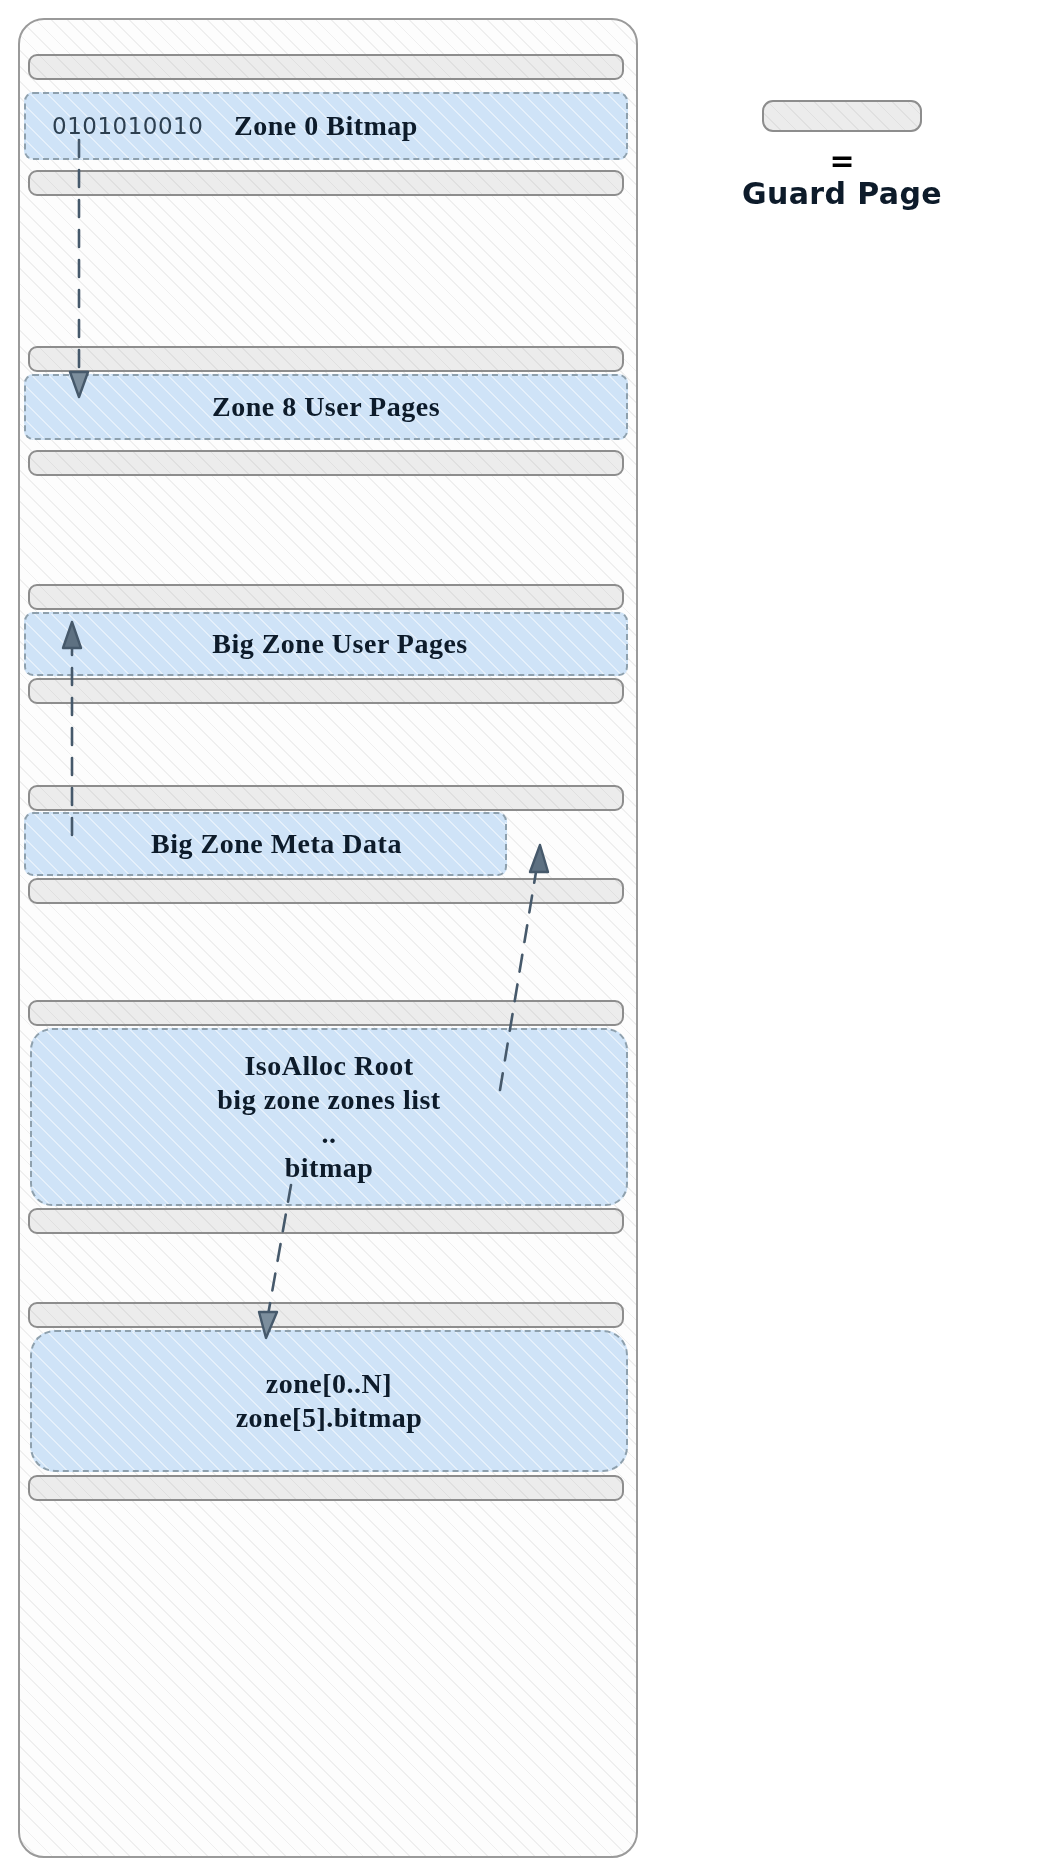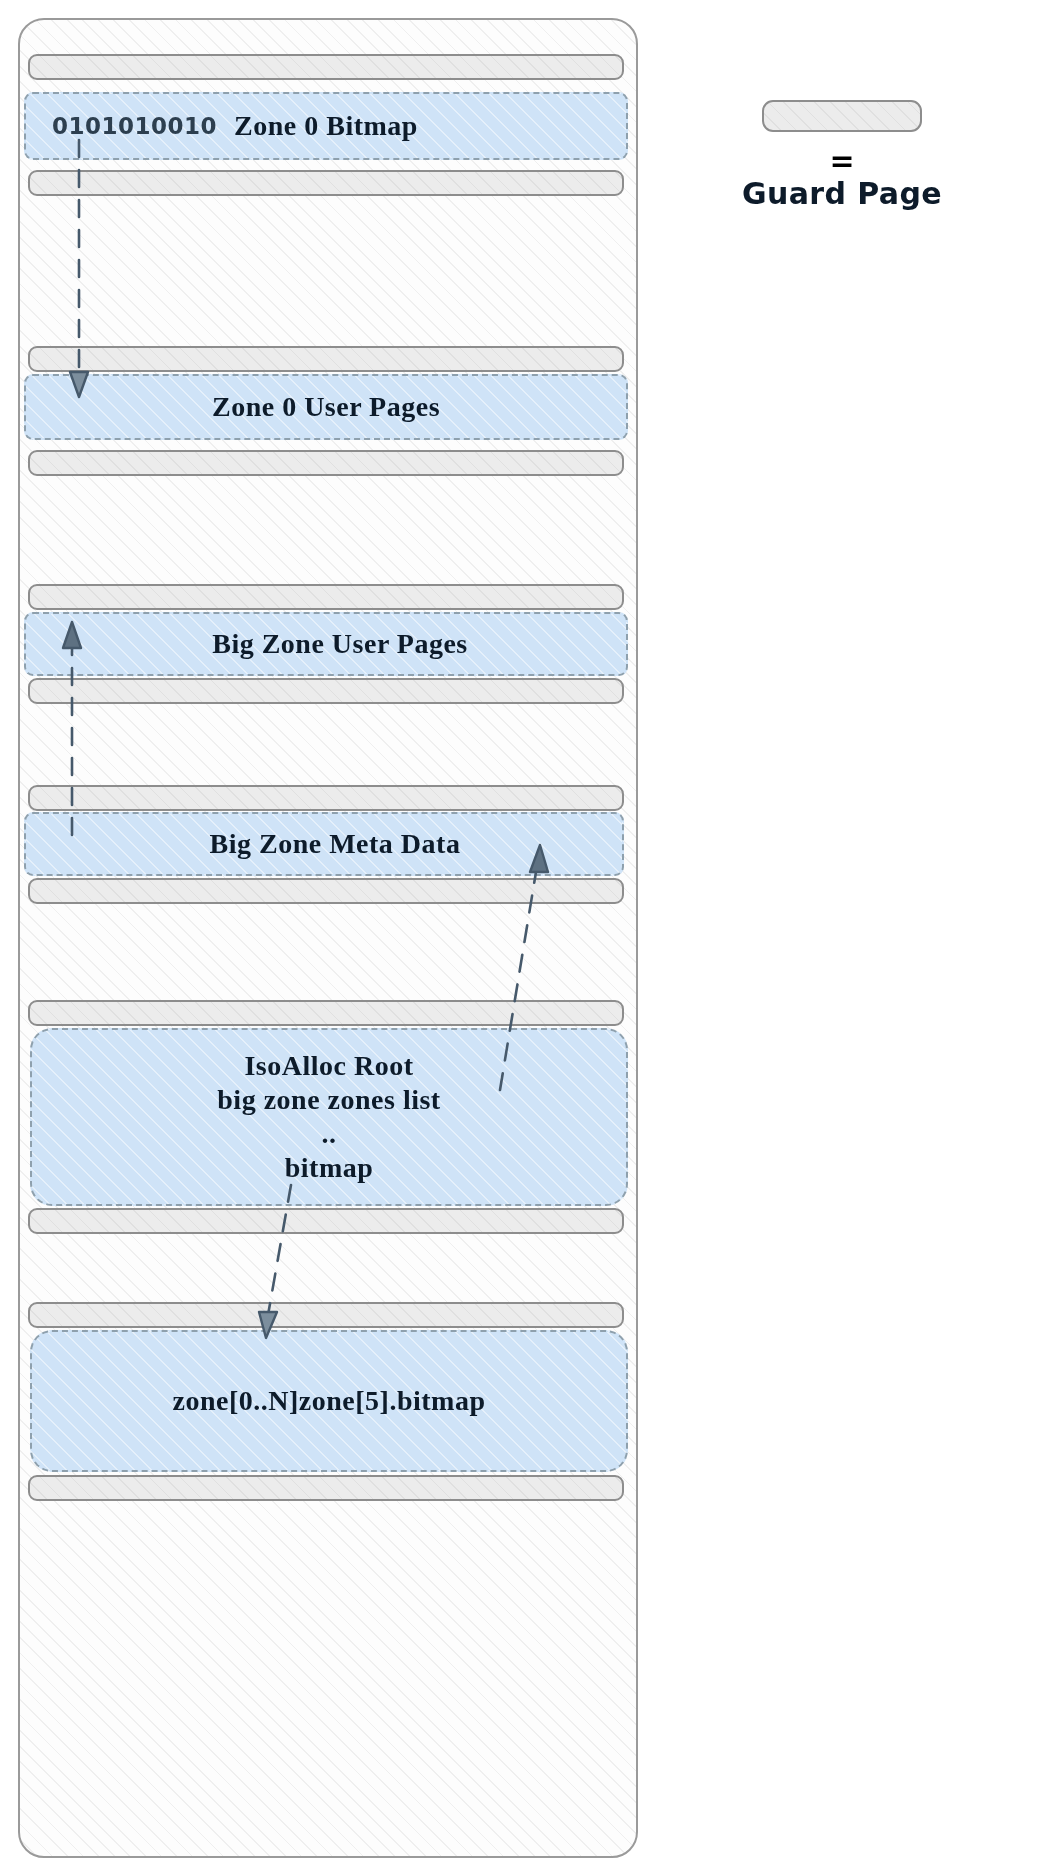--- a/index.html
+++ b/index.html
@@ -89,21 +89,21 @@
     white-space: pre-line;
   }
 
   .bitmap-bits {
     position: absolute;
     left: 26px;
     top: 50%;
     transform: translateY(-50%);
     font-family: "DejaVu Sans", sans-serif;
     font-size: 23px;
-    font-weight: 700;
+    font-weight: 400;
     color: #2d3f4f;
     letter-spacing: 0.5px;
   }
 
   
   #legend {
     position: absolute;
     left: 652px;
     top: 100px;
     width: 380px;
@@ -164,55 +164,55 @@
     <div class="region datablk" id="blk-zone0-bitmap" style="left:4px; top:72px; width:604px; height:68px;">
       <span class="bitmap-bits">0101010010</span>
       <span class="blk-label">Zone 0 Bitmap</span>
     </div>
 
     <div class="region guard" style="left:8px; top:150px; width:596px; height:26px;"></div>
 
     <div class="region guard" style="left:8px; top:326px; width:596px; height:26px;"></div>
 
     <div class="region datablk" id="blk-zone0-user" style="left:4px; top:354px; width:604px; height:66px;">
-      <span class="blk-label">Zone 0 User Pages</span>
+      <span class="blk-label">Zone 8 User Pages</span>
     </div>
 
     <div class="region guard" style="left:8px; top:430px; width:596px; height:26px;"></div>
 
     <div class="region guard" style="left:8px; top:564px; width:596px; height:26px;"></div>
 
     <div class="region datablk" id="blk-bigzone-user" style="left:4px; top:592px; width:604px; height:64px;padding-left:28px;">
       <span class="blk-label">Big Zone User Pages</span>
     </div>
 
     <div class="region guard" style="left:8px; top:658px; width:596px; height:26px;"></div>
 
     <div class="region guard" style="left:8px; top:765px; width:596px; height:26px;"></div>
 
-    <div class="region datablk" id="blk-bigzone-meta" style="left:4px; top:792px; width:600px; height:64px;padding-left:22px;">
+    <div class="region datablk" id="blk-bigzone-meta" style="left:4px; top:792px; width:483px; height:64px;padding-left:22px;">
       <span class="blk-label">Big Zone Meta Data</span>
     </div>
 
     <div class="region guard" style="left:8px; top:858px; width:596px; height:26px;"></div>
 
     <div class="region guard" style="left:8px; top:980px; width:596px; height:26px;"></div>
 
     <div class="region datablk round" id="blk-isoalloc-root" style="left:10px; top:1008px; width:598px; height:178px; flex-direction:column;">
       <span class="blk-label">IsoAlloc Root</span>
       <span class="blk-label">big zone zones list</span>
       <span class="blk-label">..</span>
       <span class="blk-label">bitmap</span>
     </div>
 
     <div class="region guard" style="left:8px; top:1188px; width:596px; height:26px;"></div>
 
     <div class="region guard" style="left:8px; top:1282px; width:596px; height:26px;"></div>
 
-    <div class="region datablk round" id="blk-zone-array" style="left:10px; top:1310px; width:598px; height:142px; flex-direction:row;">
+    <div class="region datablk round" id="blk-zone-array" style="left:10px; top:1310px; width:598px; height:142px; flex-direction:column;border-radius:25px;">
       <span class="blk-label">zone[0..N]</span>
       <span class="blk-label">zone[5].bitmap</span>
     </div>
 
     <div class="region guard" style="left:8px; top:1455px; width:596px; height:26px;"></div>
 
   </div>
 
   <div id="legend">
     <div id="legend-swatch"></div>

